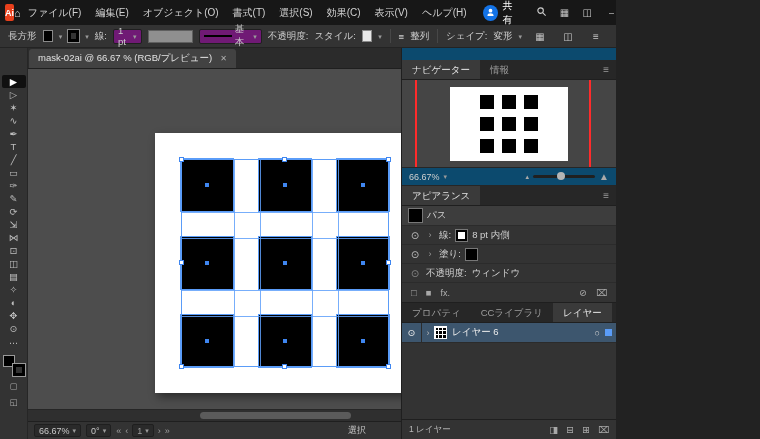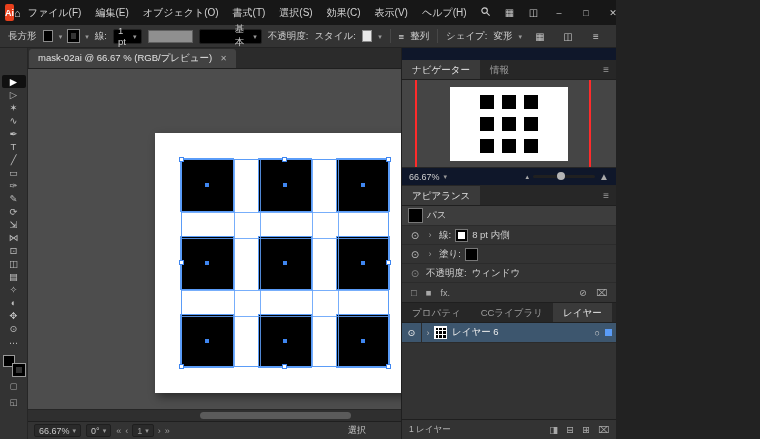--- a/index.html
+++ b/index.html
@@ -19,21 +19,21 @@
   .win-btn{width:27px;height:25px;display:flex;align-items:center;justify-content:center;color:#c7c7c7;font-size:9px}
 
   
   #controlbar{position:absolute;top:25px;left:0;right:0;height:23px;background:#333;border-bottom:1px solid #232323;display:flex;align-items:center;gap:6px;padding:0 8px;font-size:9.5px;color:#cfcfcf}
   .cb-label{white-space:nowrap}
   .cb-sep{width:1px;height:14px;background:#474747;margin:0 2px}
   .caret{font-size:7px;color:#9a9a9a;line-height:1}
   .swatch-fill{width:12px;height:12px;background:#000;border:1px solid #8a8a8a}
   .swatch-stroke{width:12px;height:12px;border:3px solid #000;background:#333;box-shadow:0 0 0 1px #8a8a8a}
   .swatch-style{width:12px;height:12px;background:#e8e8e8;border:1px solid #8a8a8a}
-  .cb-field{display:flex;align-items:center;gap:3px;background:#000000;border:1px solid #1f1f1f;border-radius:2px;height:15px;padding:0 4px}
+  .cb-field{display:flex;align-items:center;gap:3px;background:#701a75;border:1px solid #1f1f1f;border-radius:2px;height:15px;padding:0 4px}
   .profile-box{width:54px;height:13px;background:#8f8f8f;border:1px solid #5f5f5f}
   .brush-line{width:34px;height:2px;background:#000}
   .cb-right{margin-left:auto;display:flex;align-items:center;gap:4px}
 
   
   #toolstrip{position:absolute;left:0;top:48px;width:28px;bottom:0;background:#333;border-right:1px solid #262626;display:flex;flex-direction:column;align-items:center;padding-top:27px}
   .tool{width:24px;height:13px;line-height:13px;text-align:center;font-size:9.5px;color:#bdbdbd;border-radius:2px}
   .tool.selected{background:#101010;color:#fff}
   .tool-more{margin-top:3px;color:#bdbdbd;font-size:9px}
   .colorwidget{position:relative;width:22px;height:21px;margin-top:7px}
@@ -65,21 +65,21 @@
   .hthumb{position:absolute;top:2px;bottom:2px;left:34%;width:30%;background:#5b5b5b;border-radius:4px}
   .scroll-corner{position:absolute;right:0;bottom:0;width:12px;height:12px;background:#2f2f2f}
 
   
   #statusbar{position:absolute;left:28px;bottom:0;width:517px;height:18px;background:#333;border-top:1px solid #1f1f1f;display:flex;align-items:center;gap:5px;padding:0 6px;font-size:9px;color:#c9c9c9}
   .sb-field{display:flex;align-items:center;gap:3px;background:#2a2a2a;border:1px solid #1f1f1f;border-radius:2px;height:13px;padding:0 4px}
   .sb-nav{display:flex;align-items:center;gap:4px;color:#9f9f9f}
   .sb-spacer{flex:1}
 
   
-  #rightpanel{position:absolute;right:0;top:48px;width:215px;bottom:0;background:#0f172a;border-left:1px solid #1f1f1f;display:flex;flex-direction:column}
+  #rightpanel{position:absolute;right:0;top:48px;width:215px;bottom:0;background:#0c4a6e;border-left:1px solid #1f1f1f;display:flex;flex-direction:column}
   .rp-gap{flex:0 0 12px}
   .ptabs{flex:0 0 19px;background:#272727;display:flex;align-items:flex-end;border-bottom:1px solid #1f1f1f}
   .ptab{height:19px;line-height:19px;padding:0 10px;font-size:9.5px;color:#9d9d9d;white-space:nowrap}
   .ptab.active{background:#3a3a3a;color:#e4e4e4}
   .ptab-menu{margin-left:auto;padding:0 7px;color:#9d9d9d;font-size:10px;line-height:19px}
   .nav-preview{flex:0 0 88px;background:#454545;position:relative;border-bottom:1px solid #262626}
   .nav-board{position:absolute;left:50%;top:50%;transform:translate(-50%,-50%);width:118px;height:74px;background:#fff}
   .nav-grid{position:absolute;left:50%;top:50%;transform:translate(-50%,-50%);display:grid;grid-template-columns:repeat(3,14px);grid-template-rows:repeat(3,14px);gap:8px}
   .nav-cell{background:#000}
   .nav-guide{position:absolute;top:0;bottom:0;width:2px;background:#ff2b2b}
@@ -124,20 +124,28 @@
       <span class="menu-item">ファイル(F)</span>
       <span class="menu-item">編集(E)</span>
       <span class="menu-item">オブジェクト(O)</span>
       <span class="menu-item">書式(T)</span>
       <span class="menu-item">選択(S)</span>
       <span class="menu-item">効果(C)</span>
       <span class="menu-item">表示(V)</span>
       <span class="menu-item">ヘルプ(H)</span>
     </nav>
     <div class="tb-right">
+      <div class="share-btn">
+        <span class="share-circle">
+          <svg width="9" height="9" viewBox="0 0 24 24">
+              <path fill="#fff" d="M12 12a5 5 0 1 0-5-5 5 5 0 0 0 5 5zm0 2c-4.4 0-8 2.2-8 5v2h16v-2c0-2.8-3.6-5-8-5z"></path>
+            </svg>
+        </span>
+        <span>共有</span>
+      </div>
       <div class="tb-icon">
         <svg width="11" height="11" viewBox="0 0 24 24">
             <circle cx="10" cy="10" r="6" fill="none" stroke="#cfcfcf" stroke-width="2.4"></circle>
             <line x1="15" y1="15" x2="21" y2="21" stroke="#cfcfcf" stroke-width="2.4"></line>
           </svg>
       </div>
       <span class="tb-icon">▦</span>
       <span class="tb-icon">◫</span>
       <span class="win-btn">–</span>
       <span class="win-btn">□</span>

